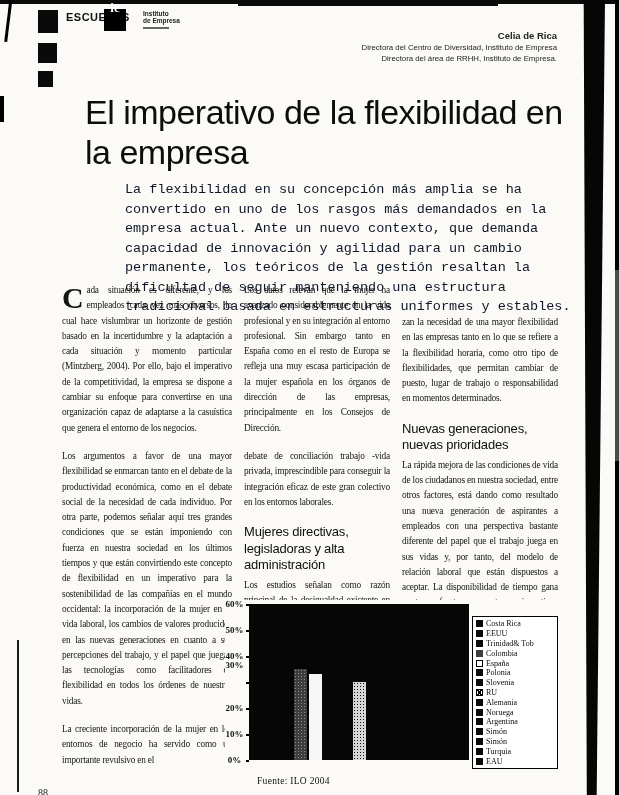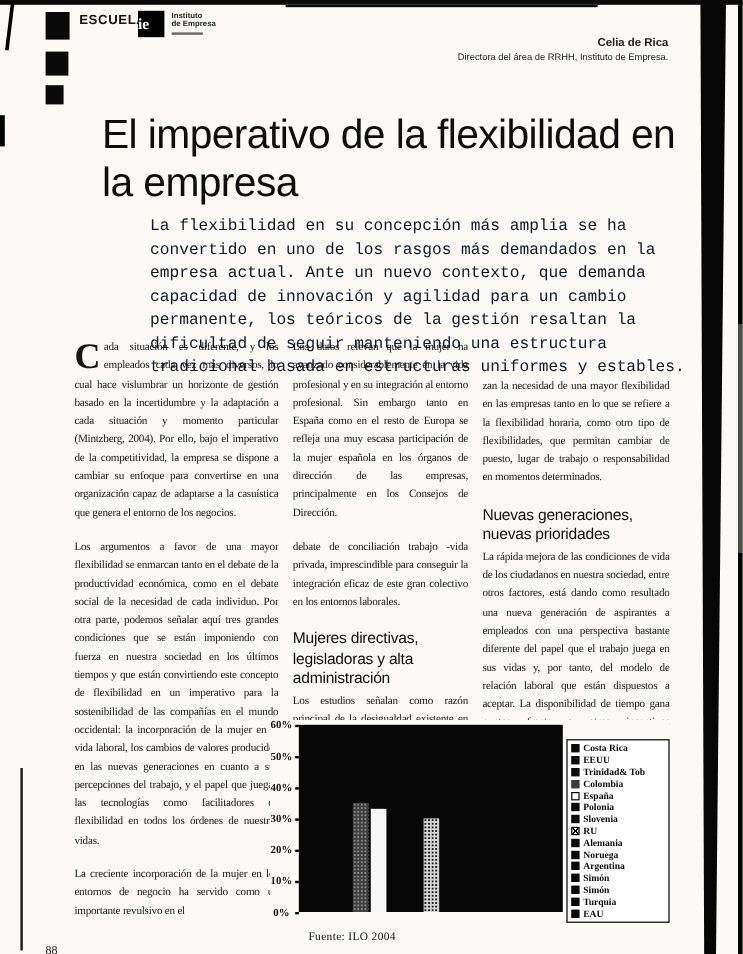--- a/index.html
+++ b/index.html
@@ -17,23 +17,23 @@
   .scan-left-mark{position:absolute;top:96px;left:0;width:4px;height:26px;background:#000;}
   .scan-left-line{position:absolute;top:640px;left:17px;width:2px;height:152px;background:#1b1b1b;}
   .sq{position:absolute;left:38px;background:#0a0a0a;}
   #sq1{top:10px;width:20px;height:23px}
   #sq2{top:43px;width:19px;height:20px}
   #sq3{top:71px;width:15px;height:16px}
 
   
   .escuelas{position:absolute;left:66px;top:11px;font-family:"Liberation Sans",sans-serif;
         font-size:11px;font-weight:bold;letter-spacing:.5px;color:#111;}
-  .ie-box{position:absolute;left:115px;top:9px;width:22px;height:22px;background:#000;color:#fff;
-        font-size:13px;font-weight:bold;display:flex;align-items:flex-end;
-        padding-bottom:3px;box-sizing:border-box;}
+  .ie-box{position:absolute;left:104px;top:9px;width:22px;height:22px;background:#000;color:#fff;
+        font-size:13px;font-weight:bold;display:flex;align-items:flex-end;justify-content:center;
+        padding-bottom:15px;box-sizing:border-box;}
   .ie-text{position:absolute;left:143px;top:10px;font-family:"Liberation Sans",sans-serif;
         font-size:6.5px;font-weight:bold;line-height:7px;color:#222;}
   .ie-sub{width:26px;height:2px;background:#666;margin-top:3px;}
   .authors{position:absolute;right:62px;top:30px;text-align:right;font-family:"Liberation Sans",sans-serif;color:#222;}
   .author-name{font-size:9.5px;font-weight:bold;line-height:12px;}
   .author-role{font-size:7.8px;line-height:11px;}
 
   
   .title{position:absolute;left:85px;top:92px;width:482px;font-family:"Liberation Sans",sans-serif;
         font-size:34px;line-height:40px;letter-spacing:-.5px;color:#0d0d0d;}
@@ -58,21 +58,21 @@
   .ytick-dash{position:absolute;left:21px;width:3px;height:2px;background:#000;}
   .bar{position:absolute;bottom:0;width:13px;}
   .bar-white{background:#f6f6f6;}
   .bar-speckle-dark{background-color:#3d3d3d;
         background-image:radial-gradient(circle,#8d8d8d 25%,transparent 26%);background-size:3px 3px;}
   .bar-speckle-light{background-color:#d6d6d6;
         background-image:radial-gradient(circle,#111 28%,transparent 29%);background-size:3px 3px;}
   .legend{position:absolute;left:247px;top:16px;width:86px;border:1.5px solid #000;background:#fff;
         padding:2px 3px;box-sizing:border-box;}
   .leg-item{display:flex;align-items:center;gap:3px;height:9.8px;}
-  .leg-label{font-size:8px;font-weight:bold;white-space:nowrap;color:#0a0a0a;}
+  .leg-label{font-size:8px;font-weight:normal;white-space:nowrap;color:#0a0a0a;}
   .sw{width:7px;height:7px;flex:0 0 7px;box-sizing:border-box;}
   .sw-black{background:#0a0a0a;}
   .sw-darkgray{background:#3d3d3d;}
   .sw-white{background:#fff;border:1px solid #000;}
   .sw-hatch{background:#eee;border:1px solid #000;
         background-image:linear-gradient(45deg,transparent 40%,#000 40% 60%,transparent 60%),
                          linear-gradient(-45deg,transparent 40%,#000 40% 60%,transparent 60%);}
   .source{position:absolute;left:32px;top:176px;font-size:9.5px;letter-spacing:.3px;color:#111;}
 
   .pageno{position:absolute;left:38px;top:787px;font-size:10px;color:#222;}
@@ -97,20 +97,21 @@
   <div class="ie-box">
     <span>ie</span>
   </div>
   <div class="ie-text">
     <div>Instituto</div>
     <div>de Empresa</div>
     <div class="ie-sub"></div>
   </div>
   <div class="authors">
     <div class="author-name">Celia de Rica</div>
+    <div class="author-role">Directora del Centro de Diversidad, Instituto de Empresa</div>
     <div class="author-role">Directora del área de RRHH, Instituto de Empresa.</div>
   </div>
 
   <div class="title">El imperativo de la flexibilidad en la empresa</div>
   <div class="lead">La flexibilidad en su concepción más amplia se ha convertido en uno de los rasgos más demandados en la empresa actual. Ante un nuevo contexto, que demanda capacidad de innovación y agilidad para un cambio permanente, los teóricos de la gestión resaltan la dificultad de seguir manteniendo una estructura tradicional basada en estructuras uniformes y estables.</div>
 
   <div class="col col1">
     <p><span class="dropcap">C</span><span>ada situación es diferente, y los empleados cada vez más diversos, lo cual hace vislumbrar un horizonte de gestión basado en la incertidumbre y la adaptación a cada situación y momento particular (Mintzberg, 2004). Por ello, bajo el imperativo de la competitividad, la empresa se dispone a cambiar su enfoque para convertirse en una organización capaz de adaptarse a la casuística que genera el entorno de los negocios.</span></p>
     <p>Los argumentos a favor de una mayor flexibilidad se enmarcan tanto en el debate de la productividad económica, como en el debate social de la necesidad de cada individuo. Por otra parte, podemos señalar aquí tres grandes condiciones que se están imponiendo con fuerza en nuestra sociedad en los últimos tiempos y que están convirtiendo este concepto de flexibilidad en un imperativo para la sostenibilidad de las compañías en el mundo occidental: la incorporación de la mujer en la vida laboral, los cambios de valores producidos en las nuevas generaciones en cuanto a sus percepciones del trabajo, y el papel que juegan las tecnologías como facilitadores de flexibilidad en todos los órdenes de nuestras vidas.</p>
     <p>La creciente incorporación de la mujer en los entornos de negocio ha servido como un importante revulsivo en el</p>
@@ -130,21 +131,21 @@
   </div>
 
   <div class="chart">
     <div>
         <div class="ytick" style="top: -1px;">60%</div>
         <div class="ytick-dash" style="top: 4px;"></div>
         <div class="ytick" style="top: 25px;">50%</div>
         <div class="ytick-dash" style="top: 30px;"></div>
         <div class="ytick" style="top: 51px;">40%</div>
         <div class="ytick-dash" style="top: 56px;"></div>
-        <div class="ytick" style="top: 77px; font-family: Liberation Serif, serif;">30%</div>
+        <div class="ytick" style="top: 60px; font-family: Liberation Serif, serif;">30%</div>
         <div class="ytick-dash" style="top: 82px;"></div>
         <div class="ytick" style="top: 103px;">20%</div>
         <div class="ytick-dash" style="top: 108px;"></div>
         <div class="ytick" style="top: 129px;">10%</div>
         <div class="ytick-dash" style="top: 134px;"></div>
         <div class="ytick" style="top: 155px;">0%</div>
         <div class="ytick-dash" style="top: 160px;"></div>
       </div>
     <div class="plot">
         <div class="bar bar-speckle-dark" style="left: 45px; height: 91px;"></div>

